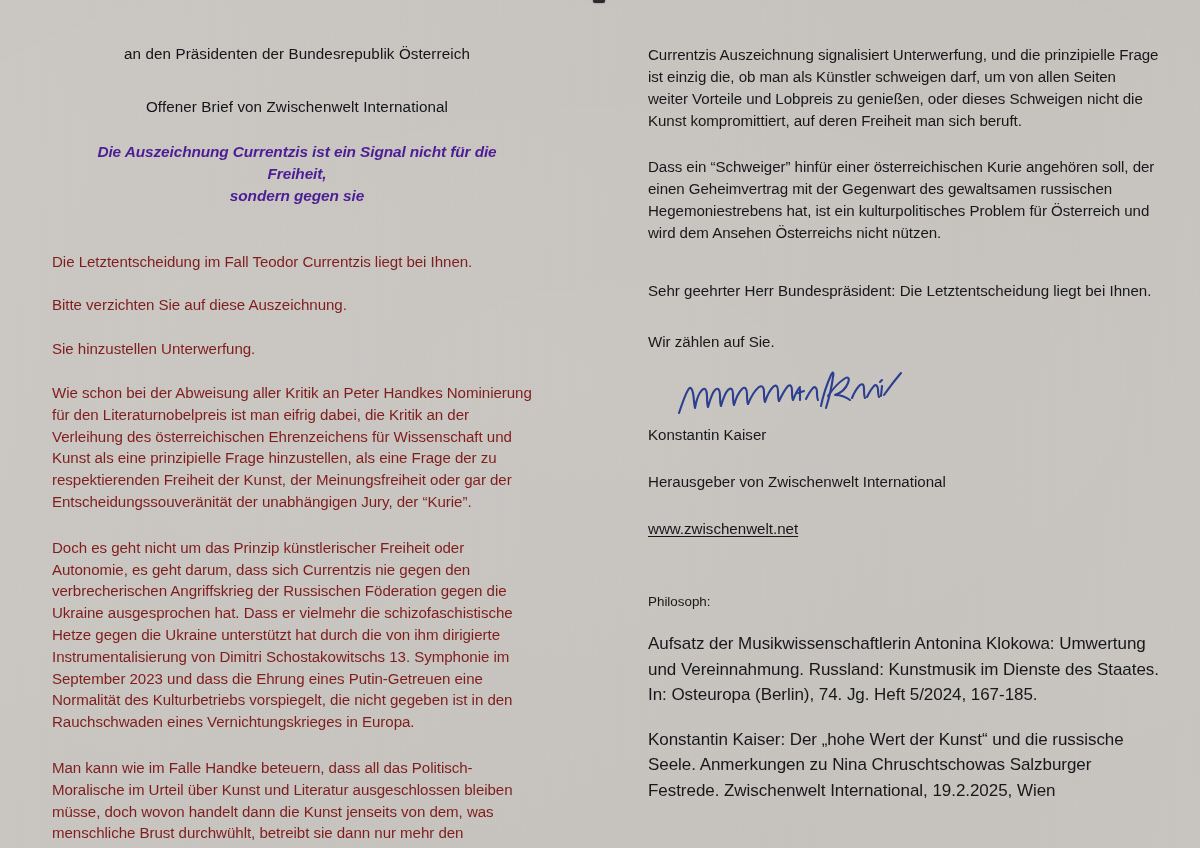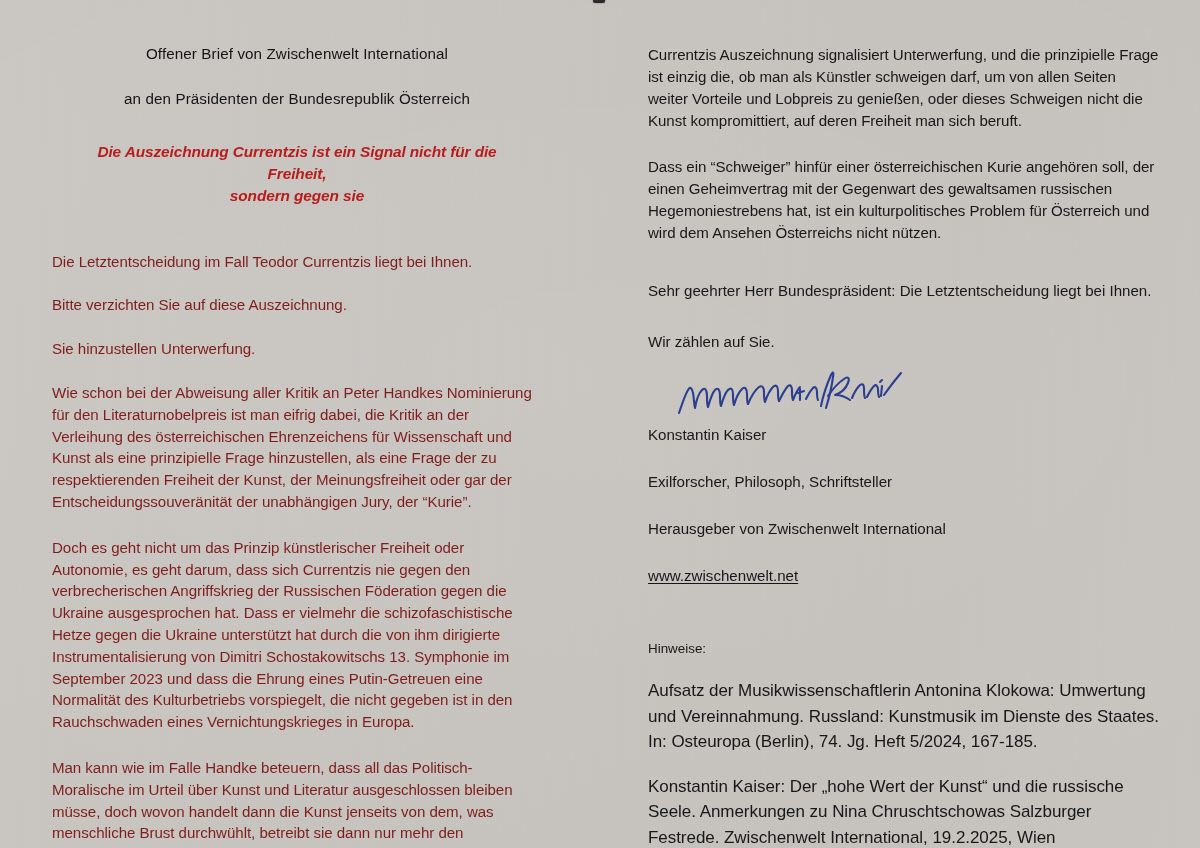--- a/index.html
+++ b/index.html
@@ -78,21 +78,21 @@
   }
 
   .doc-title {
     text-align: center;
     font-weight: bold;
     font-style: italic;
     font-size: 15.4px;
     line-height: 1.42;
     letter-spacing: -0.1px;
     margin: 0 14px 44px 14px;
-    color: #b91c1c;
+    color: #4c1d95;
   }
 
   .salutation {
     font-size: 15.2px;
     line-height: 1.45;
     margin: 0 0 32px 0;
   }
 
   .para {
     font-size: 15.1px;
@@ -177,23 +177,23 @@
 <body>
 
 <div class="paper-sheet"></div>
 <div class="paper-grain"></div>
 <div class="top-notch"></div>
 
 <div class="page">
 
   <div class="column column-left">
 
+    <div class="heading-line second">an den Präsidenten der Bundesrepublik Österreich</div>
+
     <div class="heading-line">Offener Brief von Zwischenwelt International</div>
-
-    <div class="heading-line second">an den Präsidenten der Bundesrepublik Österreich</div>
 
     <div class="doc-title">
       <span>Die Auszeichnung Currentzis ist ein Signal nicht für die Freiheit,</span><br>
       <span>sondern gegen sie</span>
     </div>
 
 
     <p class="para tight">Die Letztentscheidung im Fall Teodor Currentzis liegt bei Ihnen.</p>
 
     <p class="para tight">Bitte verzichten Sie auf diese Auszeichnung.</p>
@@ -231,28 +231,27 @@
           <path d="M176 32 C178 27, 181 22, 184 19 C187 17, 188 19, 188 23 C188 27, 188 30, 189 32"></path>
           <path d="M191 31 C193 27, 195 23, 198 20 C200 18, 202 20, 202 24 C202 27, 202 29, 203 31"></path>
           <path d="M205 30 L206 20 M204 16 L206 14"></path>
           <path d="M208 29 C213 22, 219 14, 225 7"></path>
         </g>
       </svg>
     </div>
 
     <p class="sig-block-line first">Konstantin Kaiser</p>
 
-    <p class="sig-block-line">Exilforscher, Philosoph, Schriftsteller</p>
 
     <p class="sig-block-line">Herausgeber von Zwischenwelt International</p>
 
 
     <a class="site-link" href="#">www.zwischenwelt.net</a>
 
-    <p class="notes-heading">Hinweise:</p>
+    <p class="notes-heading">Philosoph:</p>
 
     <p class="note">
       <span class="note-line">Aufsatz der Musikwissenschaftlerin Antonina Klokowa: Umwertung und Vereinnahmung. Russland: Kunstmusik im Dienste des Staates. In: Osteuropa (Berlin), 74. Jg. Heft 5/2024, 167-185.</span>
     </p>
 
     <p class="note">
       <span class="note-line">Konstantin Kaiser: Der „hohe Wert der Kunst“ und die russische Seele. Anmerkungen zu Nina Chruschtschowas Salzburger Festrede. Zwischenwelt International, 19.2.2025, Wien</span>
 
     </p>
 

